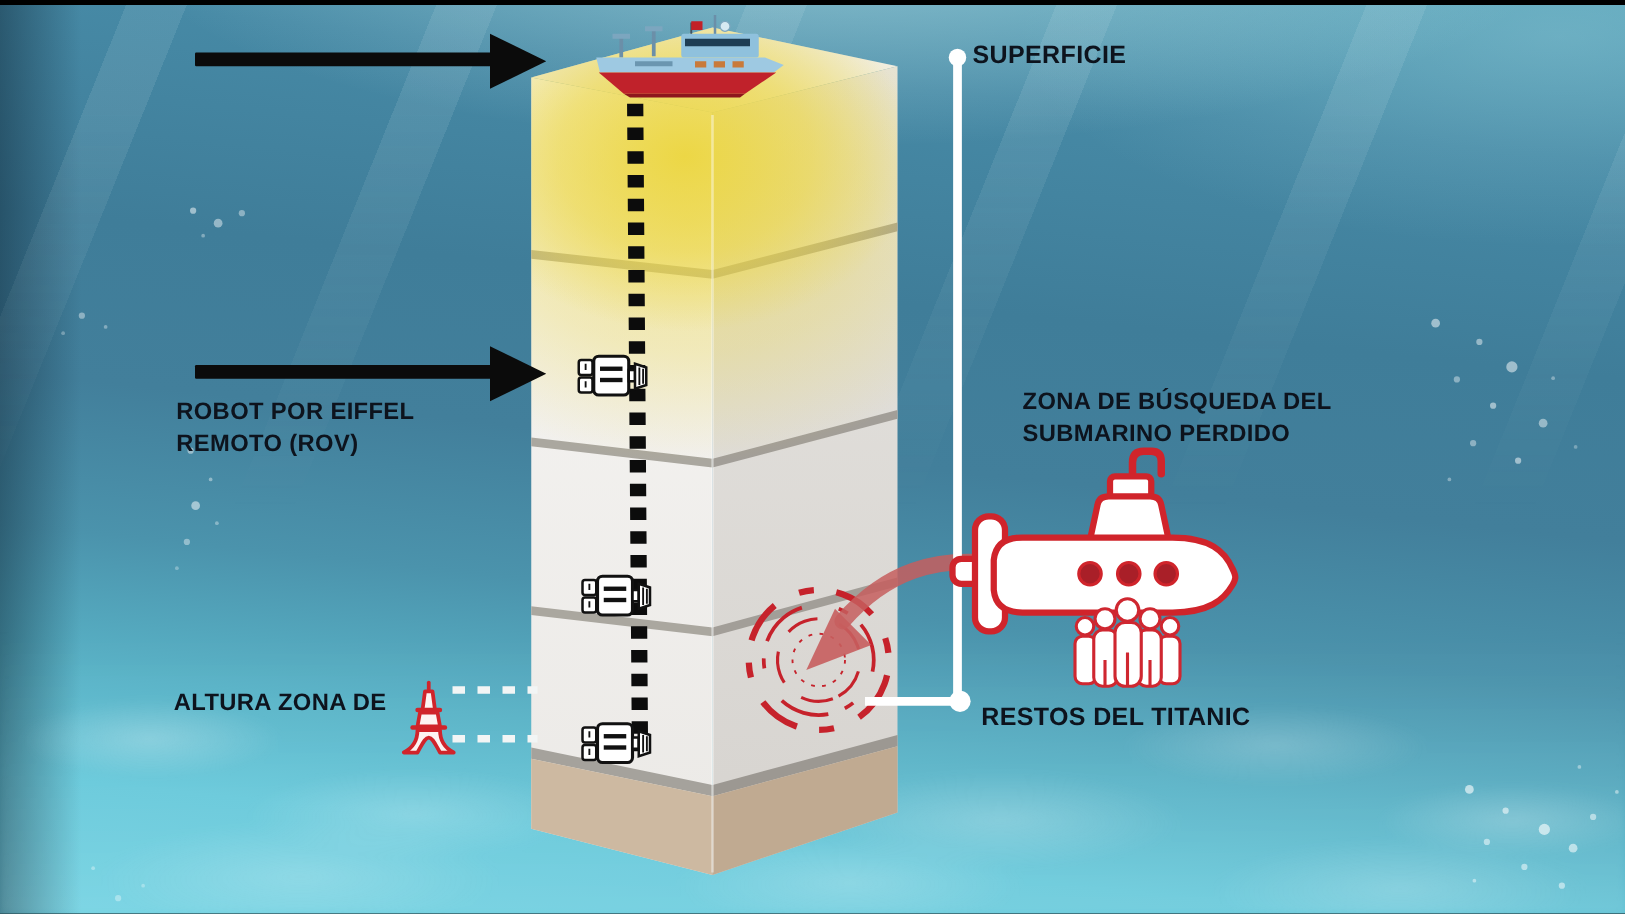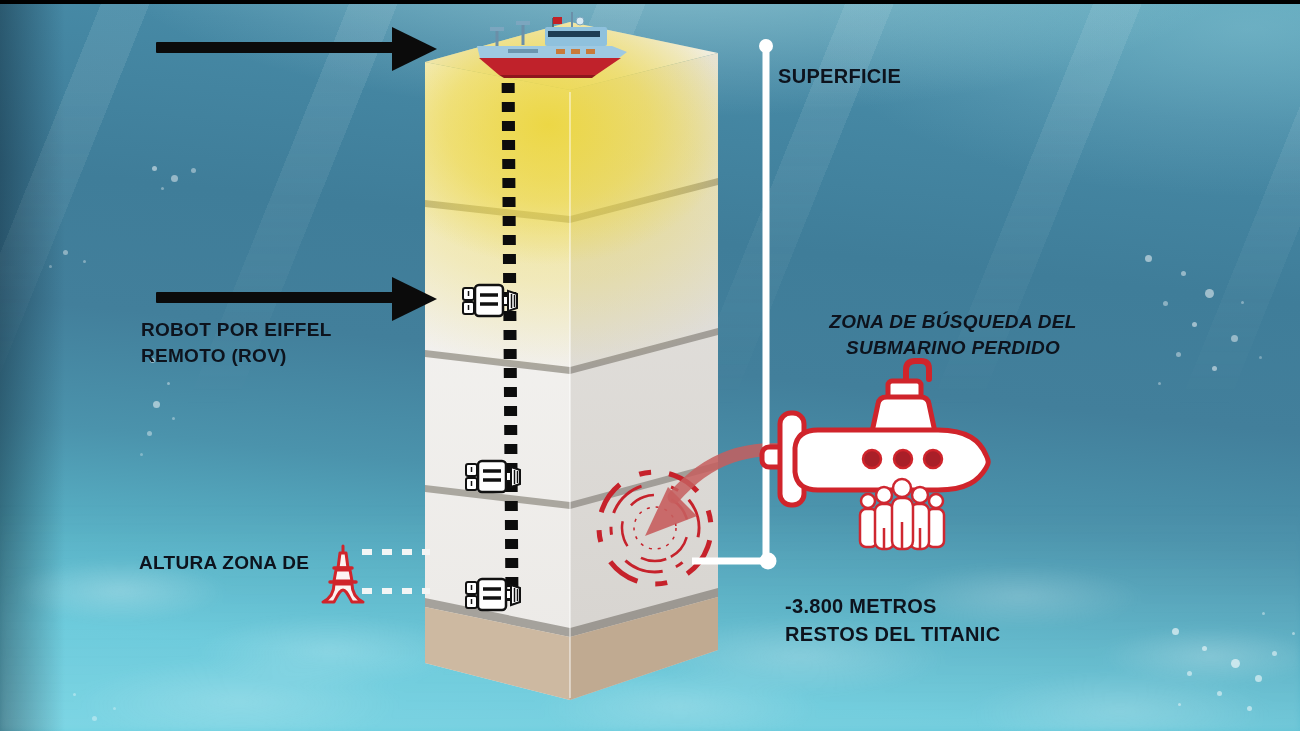--- a/index.html
+++ b/index.html
@@ -58,22 +58,22 @@
       1261px 611px 0 -1px rgba(255,255,255,.4),
       72px 692px 0 -1px rgba(255,255,255,.35), 112px 706px 0 -1px rgba(255,255,255,.3),
       92px 716px 0 0 rgba(255,255,255,.35);
   }
   svg.scene{position:absolute;left:0;top:0;}
   .lbl{
     position:absolute;color:#0d131d;font-weight:800;letter-spacing:.3px;
     font-size:19px;line-height:26px;white-space:nowrap;
   }
   .lbl span{display:block;}
-  .lbl-surface,.lbl-titanic{font-size:20px;line-height:28px;margin-top:32px;}
-  .lbl-zone{text-align:center;width:270px;white-space:normal;font-style:italic;}
+  .lbl-surface,.lbl-titanic{font-size:20px;line-height:28px;}
+  .lbl-zone{width:270px;white-space:normal;}
 </style>
 </head>
 <body>
 
 <div class="stage">
   <div class="rays"></div>
   <div class="caustics"></div>
   <div class="bubbles"></div>
 
   <svg class="scene" width="1300" height="731" viewBox="0 0 1300 731">
@@ -247,18 +247,17 @@
   <div class="lbl lbl-zone" style="left:818px;top:309px;">
     <span>ZONA DE BÚSQUEDA DEL</span>
     <span>SUBMARINO PERDIDO</span>
   </div>
 
   <div class="lbl" style="left:139px;top:550px;">
     <span>ALTURA ZONA DE</span>
   </div>
 
   <div class="lbl lbl-titanic" style="left:785px;top:560px;">
-    <span>-3.800 METROS</span>
     <span>RESTOS DEL TITANIC</span>
   </div>
 
   <div class="topbar"></div>
 </div>
 
 </body></html>

